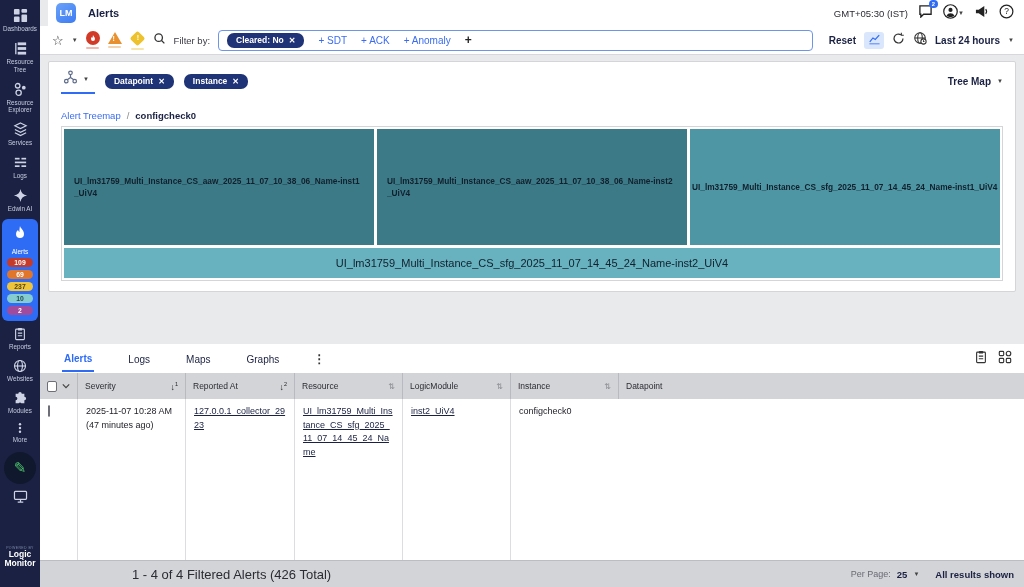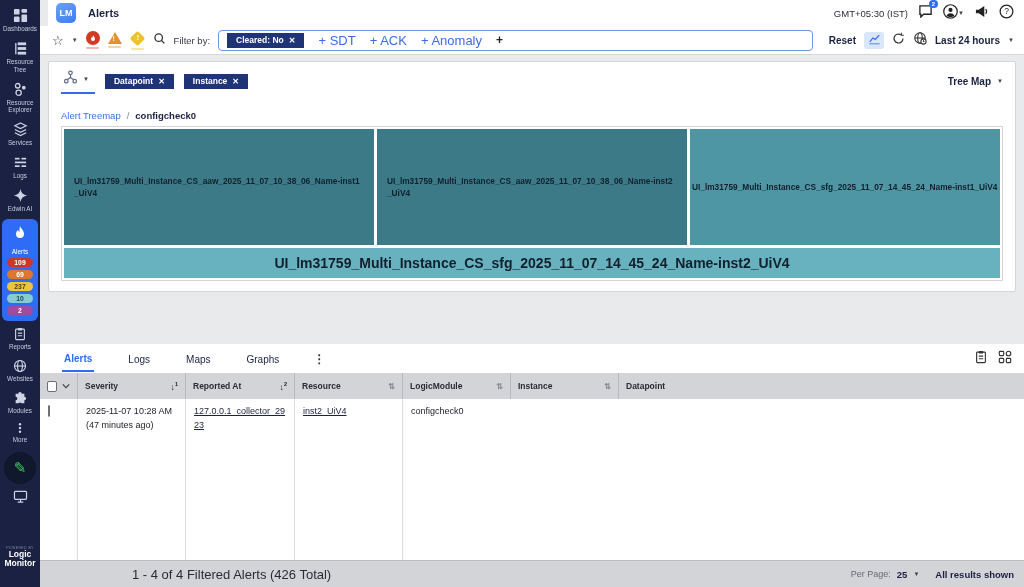--- a/index.html
+++ b/index.html
@@ -35,23 +35,23 @@
   .sev { display:flex; flex-direction:column; align-items:center; gap:2px; cursor:pointer; }
   .sev-bar { width:13px; height:2px; border-radius:1px; }
   .sev-crit { width:14px; height:14px; border-radius:50%; background:#d03a26; display:flex; align-items:center; justify-content:center; }
   .sev-err { width:0; height:0; border-left:7px solid transparent; border-right:7px solid transparent; border-bottom:12px solid #e8902e; position:relative; }
   .sev-err i,.sev-warn i { position:absolute; color:#fff; font-style:normal; font-weight:bold; font-size:7px; }
   .sev-err i { left:-2px; top:3px; }
   .sev-warn { width:11px; height:11px; background:#edc22c; transform:rotate(45deg); border-radius:2px; margin:2px; position:relative; }
   .sev-warn i { transform:rotate(-45deg); left:3.5px; top:1px; }
   .filter-label { font-size:9.5px; color:#3a3a44; }
   .chipbox { flex:1; height:21px; border:1px solid #6e95e8; border-radius:4px; display:flex; align-items:center; padding:0 8px; gap:14px; margin-right:8px; }
-  .chip { background:#1f3476; color:#fff; font-size:8.5px; font-weight:bold; border-radius:0; padding:2.5px 9px; display:flex; align-items:center; gap:5px; cursor:pointer; }
+  .chip { background:#1f3476; color:#fff; font-size:8.5px; font-weight:bold; border-radius:7px; padding:2.5px 9px; display:flex; align-items:center; gap:5px; cursor:pointer; }
   .chip .x { font-size:8px; }
-  .addf { color:#3b6cf0; font-size:13px; cursor:pointer; }
+  .addf { color:#3b6cf0; font-size:10px; cursor:pointer; }
   .plus { color:#222; font-size:12px; font-weight:bold; cursor:pointer; }
   .reset { font-size:10px; font-weight:bold; cursor:pointer; }
   .chart-btn { width:20px; height:17px; border-radius:3px; background:#d9e6fc; display:flex; align-items:center; justify-content:center; cursor:pointer; }
   .range { font-size:10px; font-weight:bold; cursor:pointer; }
 
   
   .content { position:fixed; left:40px; top:55px; right:0; bottom:27px; background:#e9eaec; display:flex; flex-direction:column; overflow:hidden;gap:48px; }
   .tm-card { margin:6px 8px 4px; background:#fff; border:1px solid #d5d5d9; border-radius:2px; padding:7px 12px 10px; }
   .tm-toolbar { display:flex; align-items:center; gap:10px; height:24px; }
   .grp-tab { display:flex; align-items:center; gap:5px; border-bottom:2px solid #2f6cf5; padding:2px 6px 4px 2px; cursor:pointer; }
@@ -59,33 +59,33 @@
   .crumbs { display:flex; align-items:center; gap:6px; height:22px; margin-top:11px; }
   .crumb-link { color:#3b6cf0; font-size:9.5px; cursor:pointer; }
   .crumb-sep { color:#888; font-size:9.5px; }
   .crumb-cur { font-size:9.5px; font-weight:bold; }
   .tm-wrap { border:1px solid #d5d5d9; padding:2px; }
   .tm-row { display:flex; gap:3px; height:116px; }
   .tm-box { flex:1; display:flex; align-items:center; cursor:pointer; }
   .tm-box .t { font-size:8.3px; font-weight:bold; color:#10202c; padding:0 10px; word-break:break-all; line-height:1.5; }
   .tm-box3 .t { padding:0 2px; }
   .tm-bottom { height:30px; margin-top:3px; display:flex; align-items:center; justify-content:center; cursor:pointer; }
-  .tm-bottom .t { font-size:14px; font-weight:bold; color:#10202c; }
+  .tm-bottom .t { font-size:11px; font-weight:normal; color:#10202c; }
 
   .lower { flex:1; background:#fff; display:flex; flex-direction:column; overflow:hidden; }
   .tabs { height:29px; display:flex; align-items:center; padding-left:22px; gap:32px; }
   .tab { font-size:10px; color:#1a2142; cursor:pointer; padding:7px 2px 6px; }
   .tab.active { color:#2f6cf5; font-weight:bold; border-bottom:2px solid #2f6cf5; }
   .kebab { font-size:12px; font-weight:bold; color:#333; cursor:pointer; letter-spacing:0; }
   .tabs-right { margin-left:auto; display:flex; gap:10px; padding-right:12px; }
   .tabs-right span { cursor:pointer; }
 
   .grid-cols { display:grid; grid-template-columns:38px 108px 109px 108px 108px 108px 1fr; }
   .thead { background:#d3d4d8; height:26px; }
-  .th { font-size:8.5px; font-weight:bold; color:#2b2b33; border-right:1px solid #b9bac0; display:flex; align-items:center; padding:0 7px; gap:4px; }
+  .th { font-size:8.5px; font-weight:normal; color:#2b2b33; border-right:1px solid #b9bac0; display:flex; align-items:center; padding:0 7px; gap:4px; }
   .th .sort1 { margin-left:auto; font-size:9px; color:#222; cursor:pointer; }
   .th .sort1 sup { font-size:5.5px; }
   .th .sortdim { margin-left:auto; font-size:8px; color:#8a8a92; cursor:pointer; }
   .cb { width:11px; height:11px; border:1px solid #6e6e78; border-radius:2px; background:#fff; cursor:pointer; }
   .th-check { justify-content:flex-start; gap:5px; }
   .tbody { flex:1; }
   .td { border-right:1px solid #dddde1; padding:6px 8px 0; font-size:9px; color:#23232b; line-height:1.5; }
   .td-sev { display:flex; justify-content:flex-end; padding-right:7px; }
   .pill { height:15px; border-radius:9px; padding:0 8px 0 5px; display:inline-flex; align-items:center; gap:4px; color:#fff; font-size:8px; font-weight:bold; }
   .pill-d { width:6px; height:6px; background:#fff; transform:rotate(45deg); border-radius:1px; position:relative; }
@@ -436,20 +436,23 @@
 
     <div class="grid-cols tbody">
       <div class="td">
         <span class="cb"></span>
       </div>
       <div class="td">2025-11-07 10:28 AM (47 minutes ago)</div>
       <div class="td">
         <span class="cell-link">127.0.0.1_collector_2923</span>
       </div>
       <div class="td">
+        <span class="cell-link">UI_lm31759_Multi_Instance_CS_sfg_2025_11_07_14_45_24_Name</span>
+      </div>
+      <div class="td">
         <span class="cell-link">inst2_UiV4</span>
       </div>
       <div class="td" style="border-right:none">configcheck0</div>
     </div>
   </section>
 </main>
 
 <footer class="footer">
   <span class="foot-sum">1 - 4 of 4 Filtered Alerts (426 Total)</span>
   <span class="foot-right">

